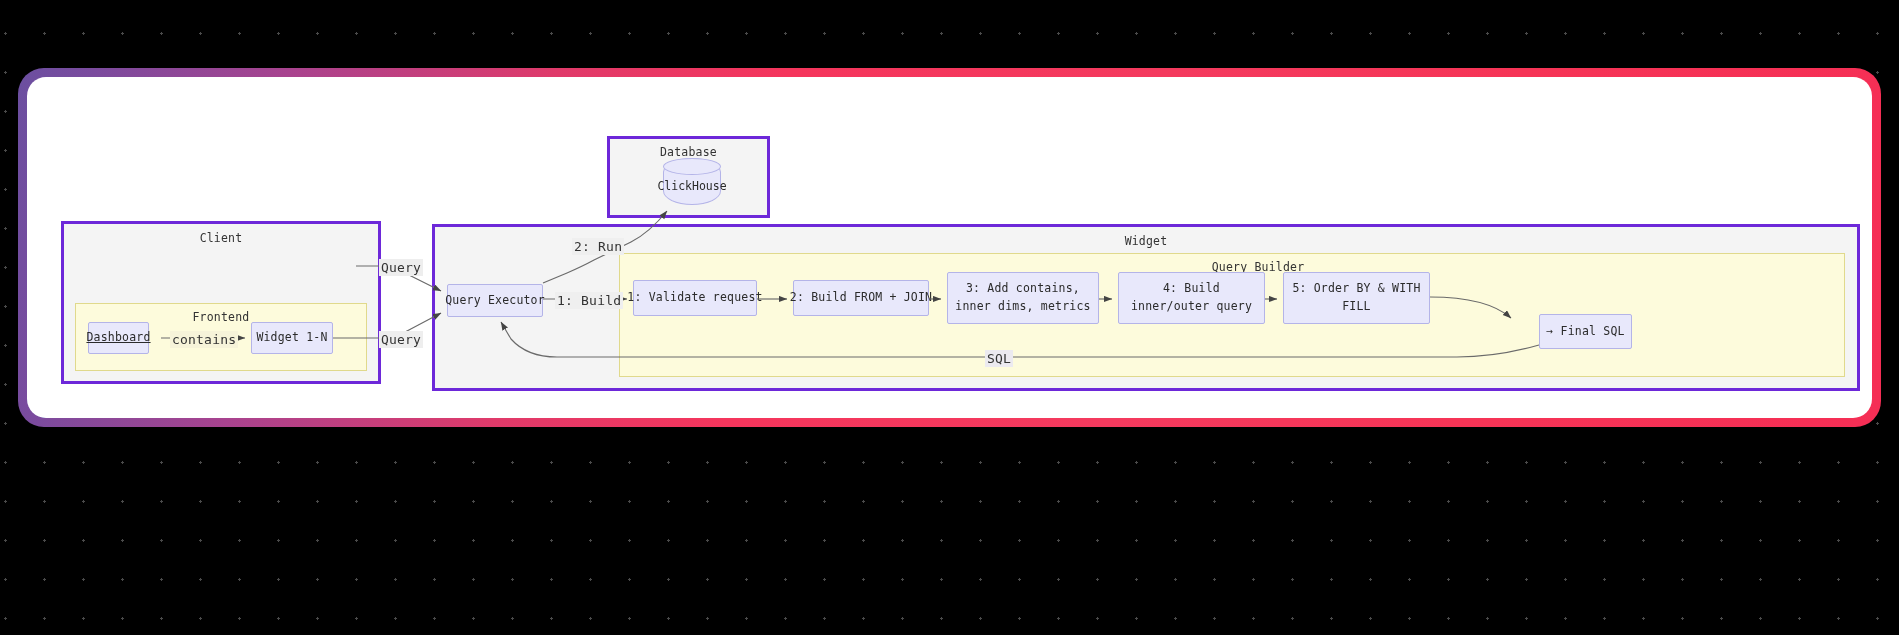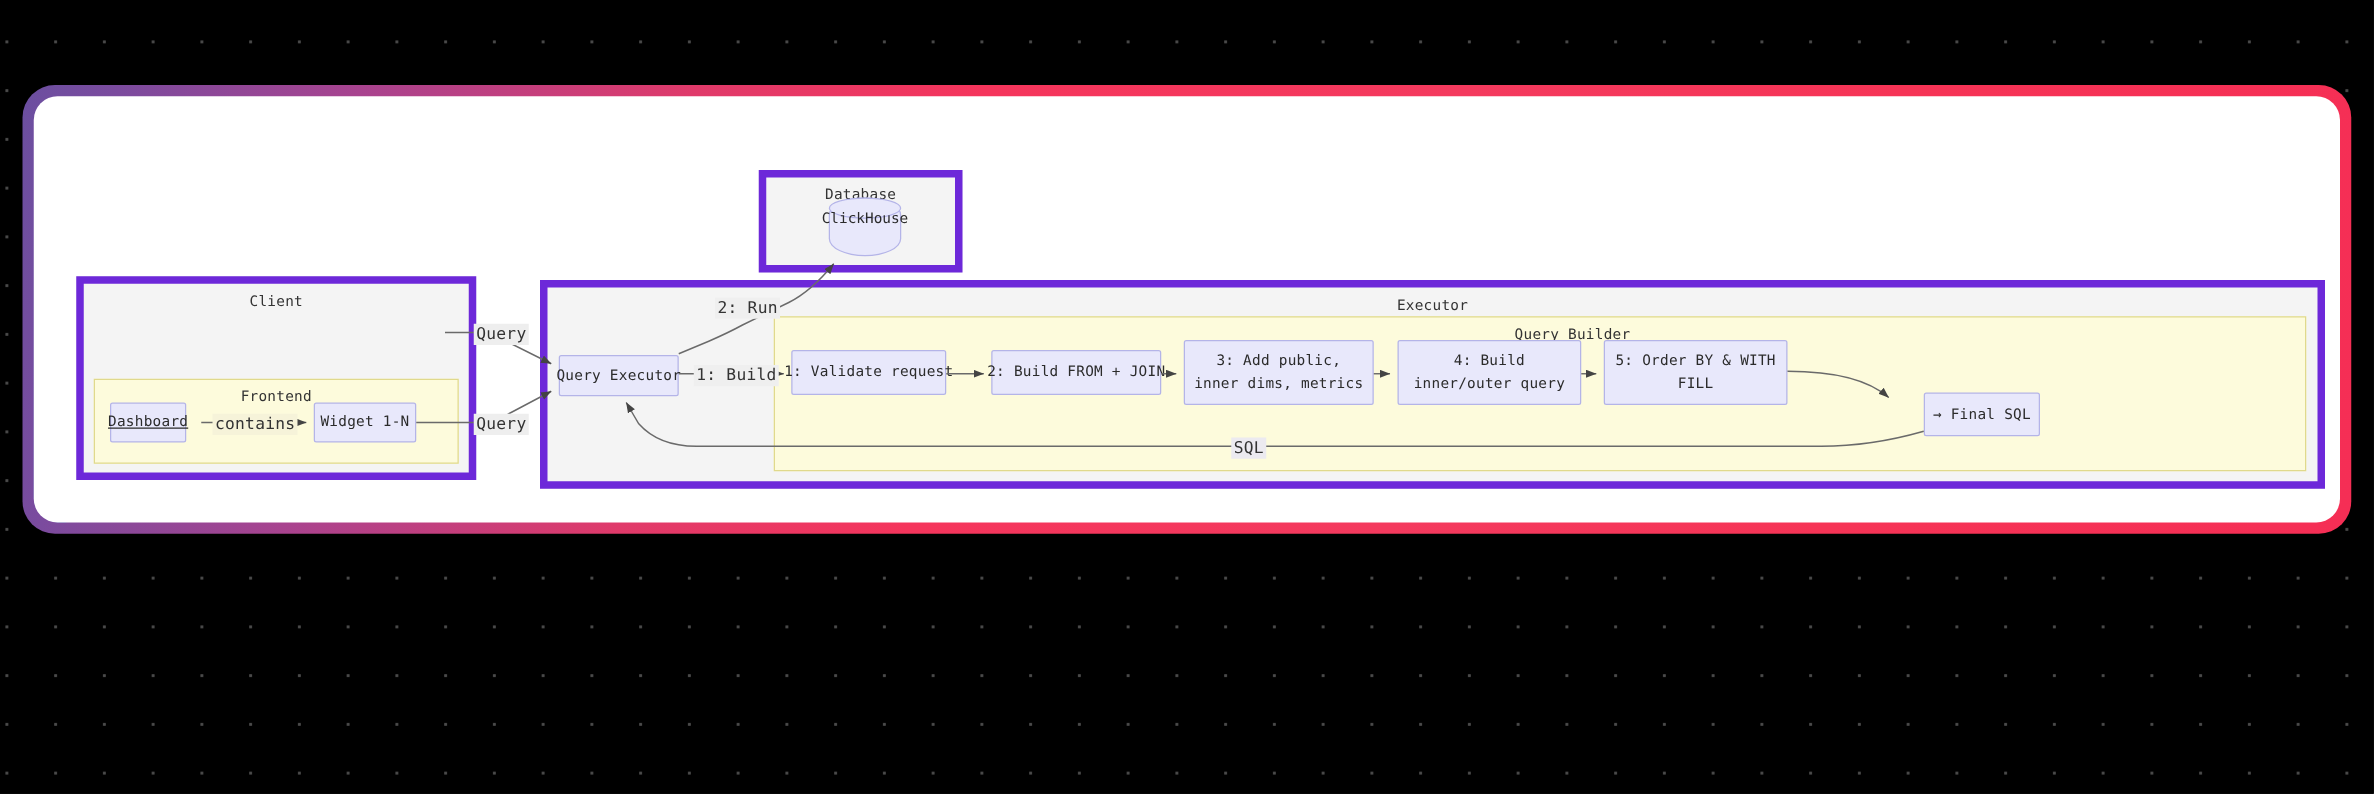--- a/index.html
+++ b/index.html
@@ -60,21 +60,21 @@
     overflow: hidden;
     z-index: 2;
   }
   
   .cluster {
     position: absolute;
     box-sizing: border-box;
   }
   .cluster-grey {
     background: #f4f4f4;
-    border: 6px solid #6d28d9;
+    border: 3px solid #6d28d9;
   }
   .cluster-yellow {
     background: #fdfbdc;
     border: 1px solid #e0d98c;
   }
   .cluster-title {
     position: absolute;
     left: 0;
     width: 100%;
     text-align: center;
@@ -101,20 +101,21 @@
   }
   .node span { display: block; white-space: nowrap; }
   
   .cyl {
     position: absolute;
     box-sizing: border-box;
     background: #e8e8fb;
     border: 1px solid #b4b4e8;
     border-radius: 50% / 14px;
     display: flex;
+    align-items: center;
     justify-content: center;
     font-size: 11.5px;
     color: #2b2b2b;
   }
   .cyl .cap {
     position: absolute;
     left: -1px;
     top: -1px;
     width: 100%;
     height: 15px;
@@ -173,41 +174,41 @@
     <div class="cluster cluster-grey" style="left:580px; top:59px; width:163px; height:82px;">
       <div class="cluster-title" style="top:6px;">Database</div>
     </div>
 
     <div class="cyl" style="left:636px; top:81px; width:58px; height:47px;">
       <div class="cap"></div>
       <span class="cyl-text">ClickHouse</span>
     </div>
 
     <div class="cluster cluster-grey" style="left:405px; top:147px; width:1428px; height:167px;">
-      <div class="cluster-title" style="top:7px;">Executor</div>
+      <div class="cluster-title" style="top:7px;">Widget</div>
     </div>
 
     <div class="node" style="left:420px; top:207px; width:96px; height:33px;">
       <span>Query Executor</span>
     </div>
 
     <div class="cluster cluster-yellow" style="left:592px; top:176px; width:1226px; height:124px;">
       <div class="cluster-title" style="top:6px;padding-left:26px;">Query Builder</div>
     </div>
 
     <div class="node" style="left:606px; top:203px; width:124px; height:36px;">
       <span>1: Validate request</span>
     </div>
 
     <div class="node" style="left:766px; top:203px; width:136px; height:36px;">
       <span>2: Build FROM + JOIN</span>
     </div>
 
     <div class="node" style="left:920px; top:195px; width:152px; height:52px;">
-      <span>3: Add public,</span>
+      <span>3: Add contains,</span>
       <span>inner dims, metrics</span>
     </div>
 
     <div class="node" style="left:1091px; top:195px; width:147px; height:52px;">
       <span>4: Build</span>
       <span>inner/outer query</span>
     </div>
 
     <div class="node" style="left:1256px; top:195px; width:147px; height:52px;">
       <span>5: Order BY &amp; WITH</span>

